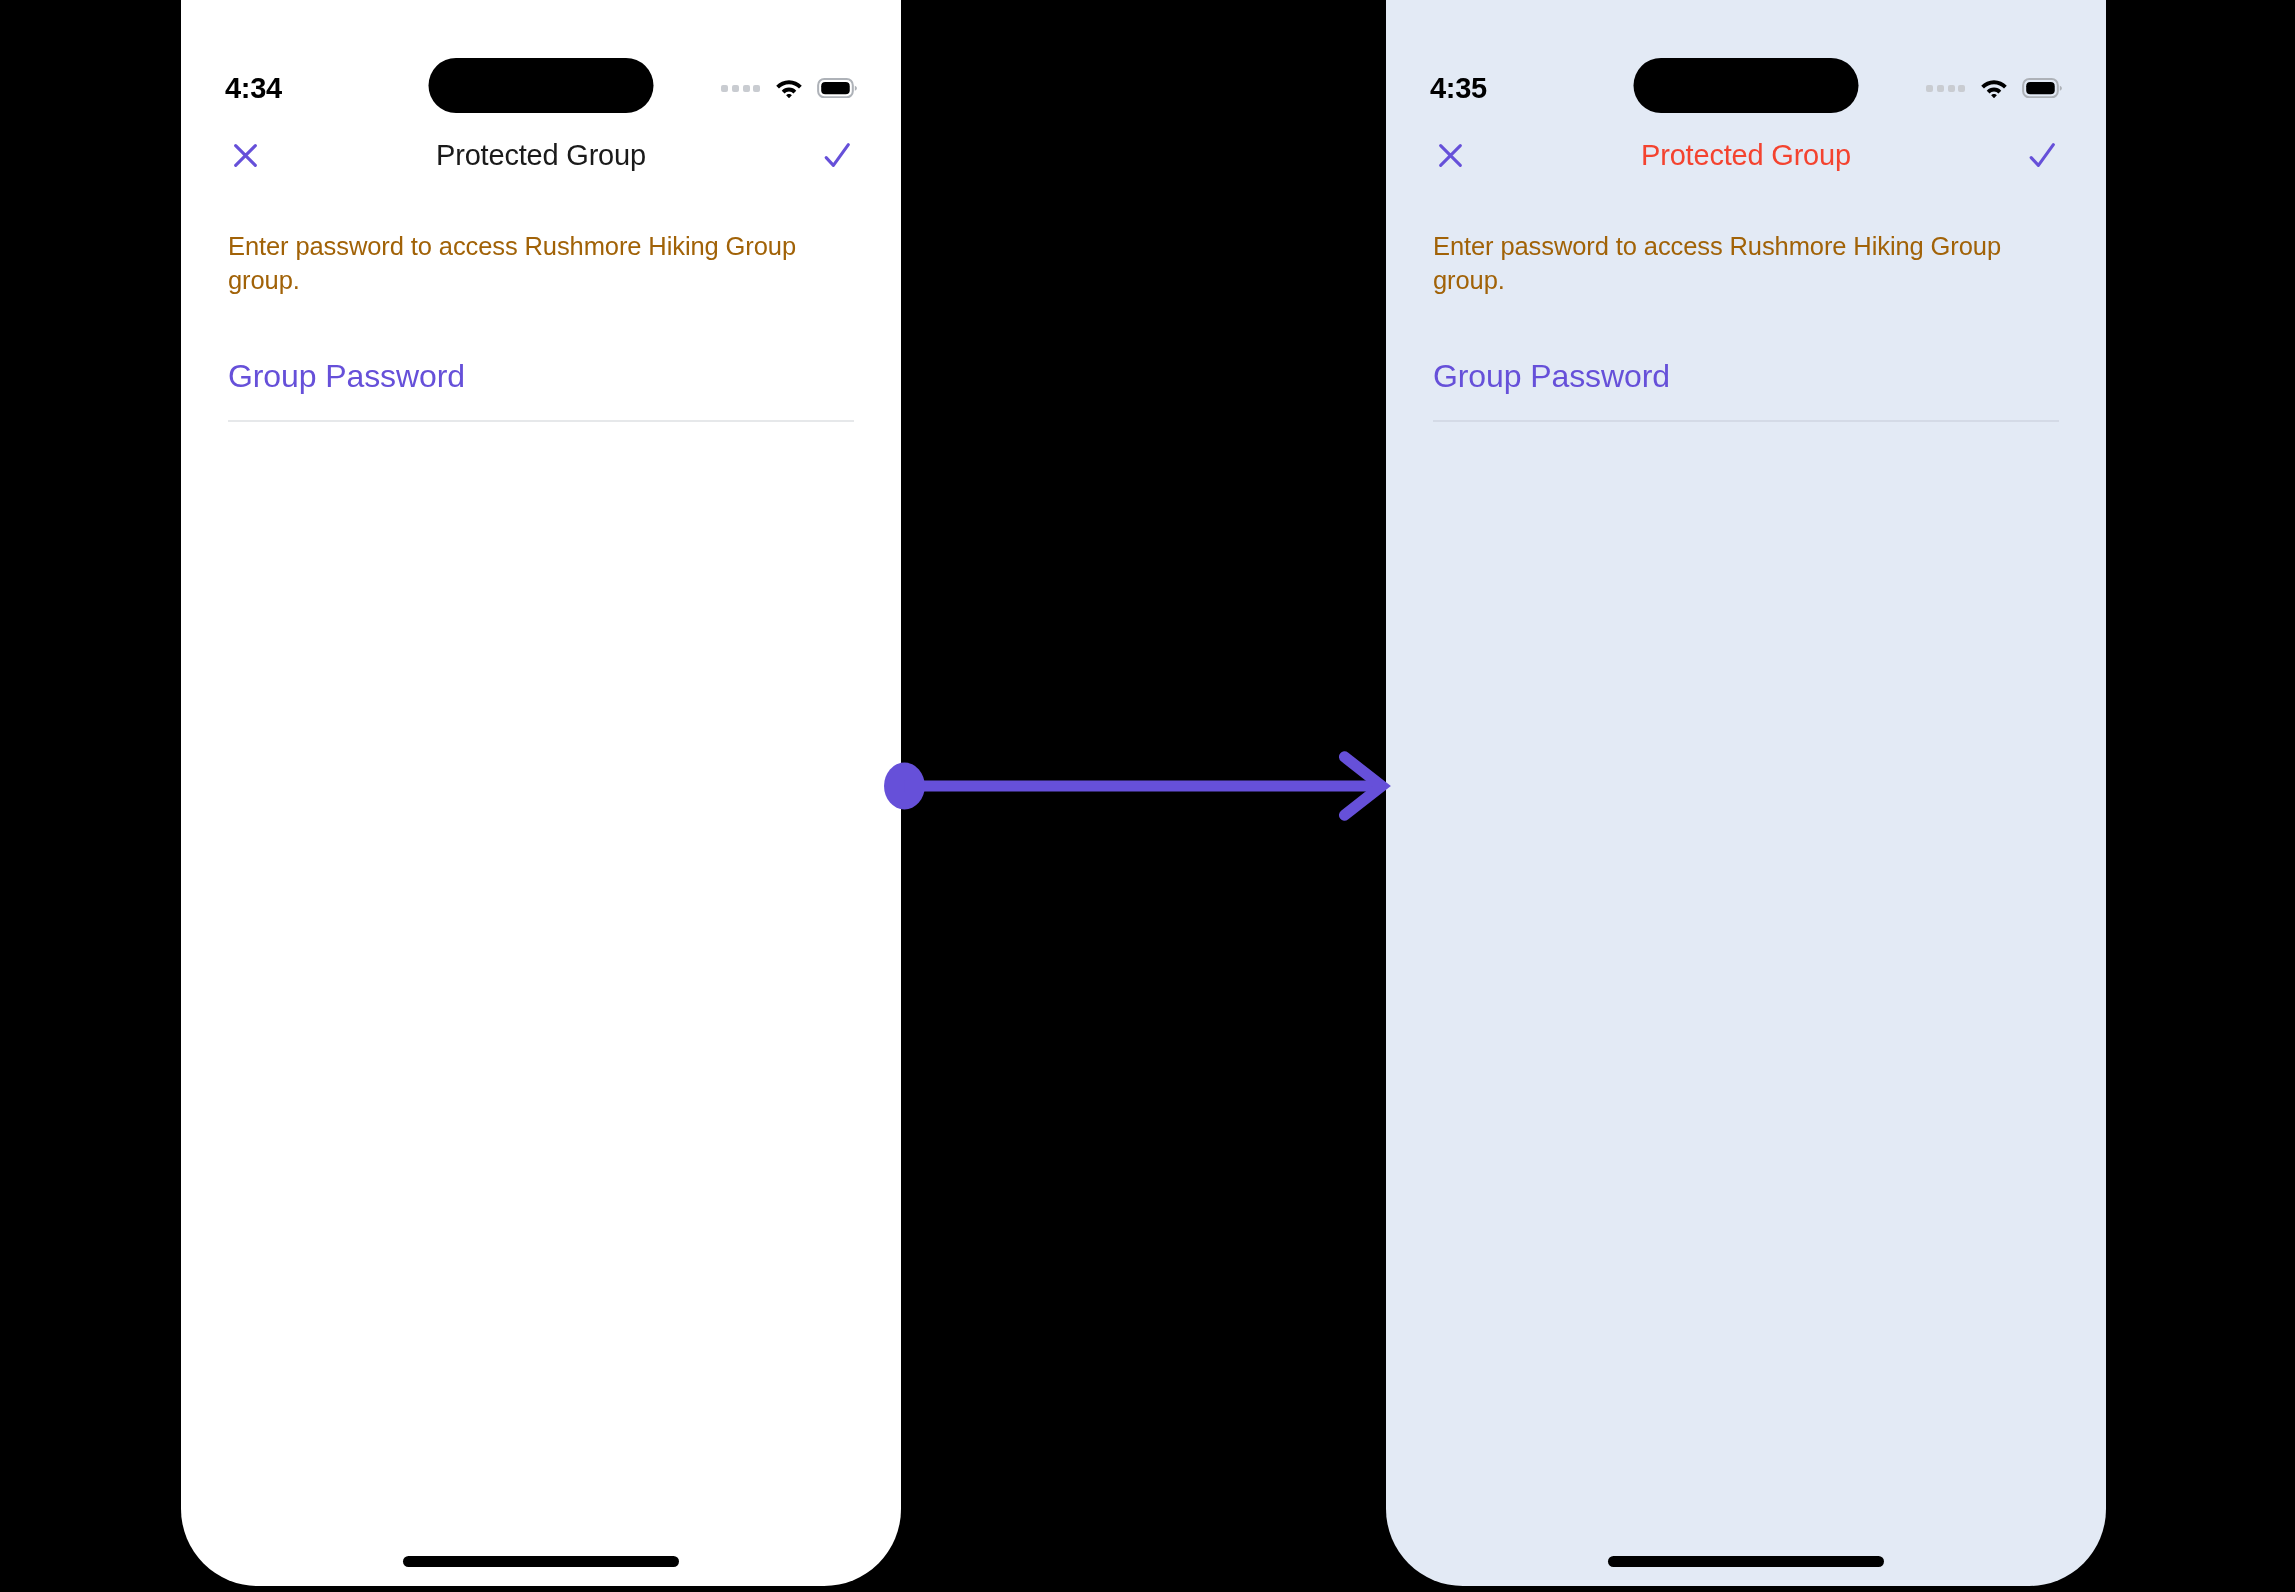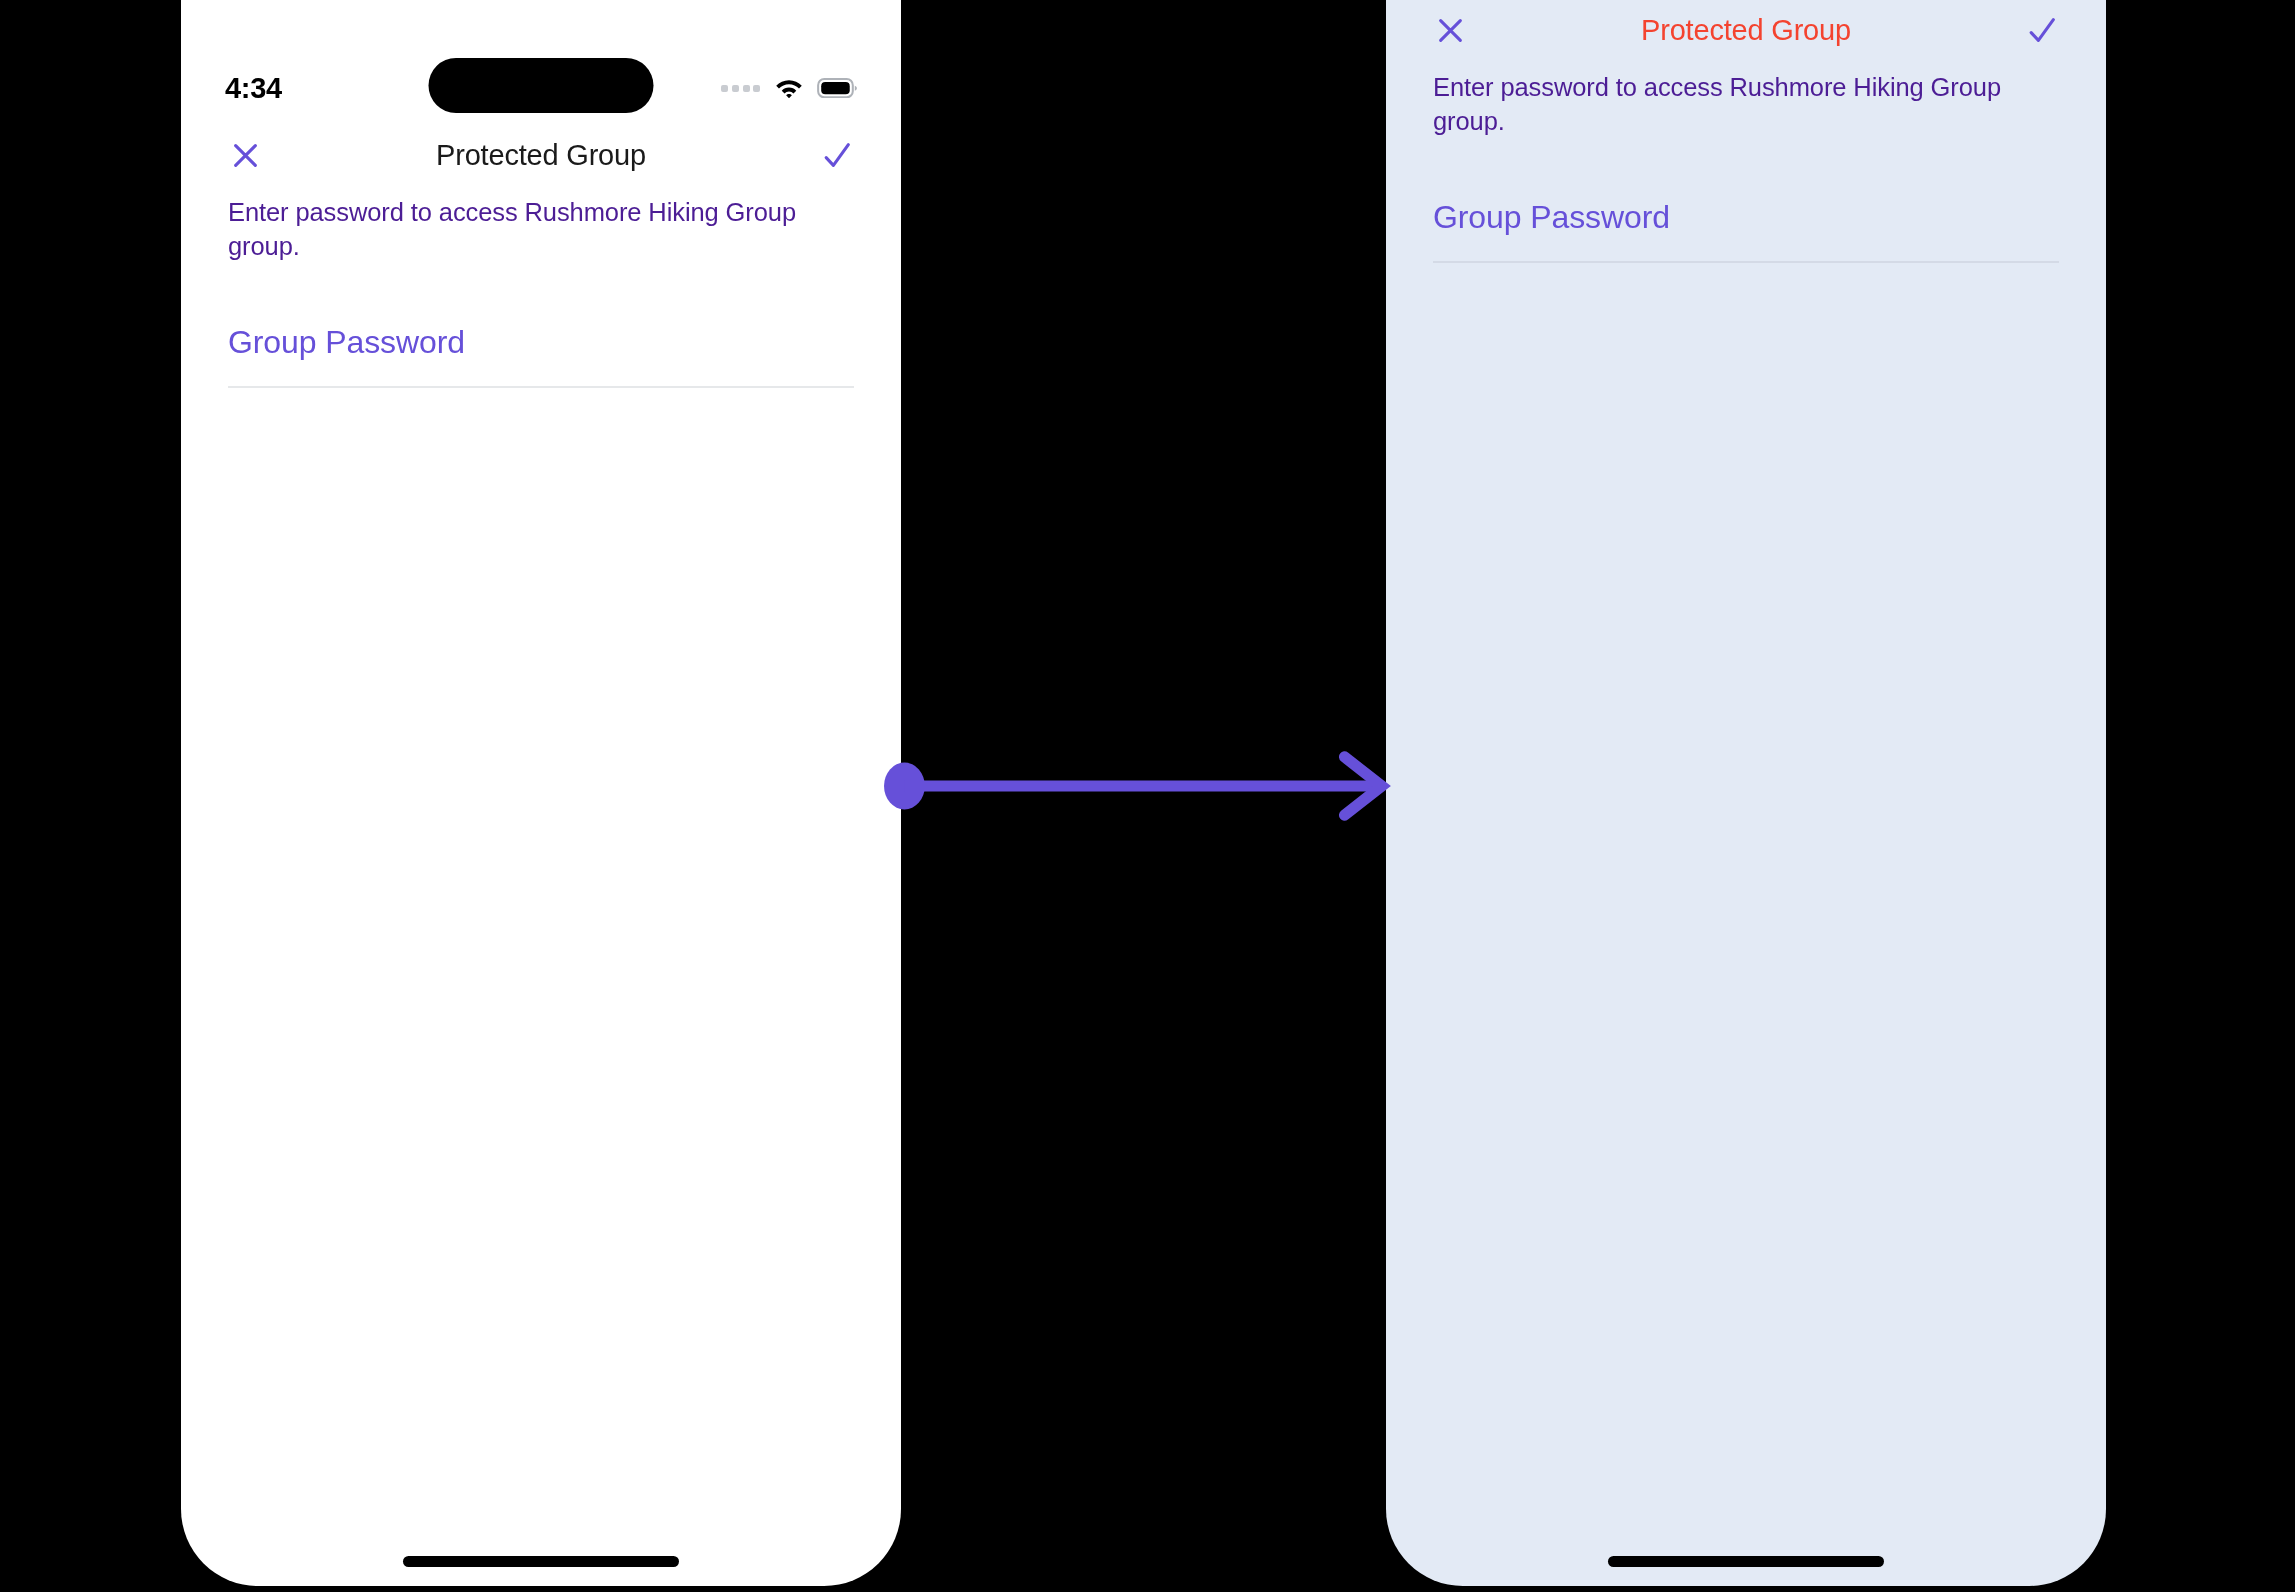--- a/index.html
+++ b/index.html
@@ -106,24 +106,24 @@
     width: 38px; height: 38px;
     display: flex; align-items: center; justify-content: center;
     cursor: pointer;
   }
   .icon-btn.right { margin-left: auto; }
   .icon-btn svg { display: block; }
 
   
   .content { padding: 0 47px; }
   .desc {
-    margin-top: 11px;
+    margin-top: 45px;
     font-size: 25.5px;
     line-height: 1.32;
-    color: #4c1d95;
+    color: #a16207;
     max-width: 607px;
     letter-spacing: -0.1px;
   }
   .field { margin-top: 61px; }
   .field-label {
     font-size: 32px;
     color: #6650D9;
     letter-spacing: -0.1px;
     display: block;
   }
@@ -211,20 +211,46 @@
         <span class="field-label">Group Password</span>
         <div class="field-underline"></div>
       </div>
     </div>
 
     <div class="home-indicator"></div>
   </div>
 
   <div class="phone phone-right">
 
+    <div class="status-bar">
+      <div class="status-time">4:35</div>
+      <div class="dynamic-island"></div>
+      <div class="status-right">
+        <span class="sig-dots">
+            <i></i>
+            <i></i>
+            <i></i>
+            <i></i>
+          </span>
+        <span>
+          <svg class="wifi-icon" viewBox="0 0 58 44" xmlns="http://www.w3.org/2000/svg">
+            <path d="M29 8.5C39 8.5 47.8 12.6 54 19l-5.4 5.6C43.5 19.4 36.7 16.3 29 16.3S14.5 19.4 9.4 24.6L4 19C10.2 12.6 19 8.5 29 8.5z" fill="#000"></path>
+            <path d="M29 22.6c5.6 0 10.6 2.3 14.2 6l-5.5 5.7c-2.2-2.3-5.3-3.8-8.7-3.8s-6.5 1.5-8.7 3.8l-5.5-5.7c3.6-3.7 8.6-6 14.2-6z" fill="#000"></path>
+            <path d="M29 35.3c2.2 0 4.2 0.9 5.6 2.4L29 43.5l-5.6-5.8c1.4-1.5 3.4-2.4 5.6-2.4z" fill="#000"></path>
+          </svg>
+        </span>
+        <span>
+          <svg class="battery-icon" viewBox="0 0 78 40" xmlns="http://www.w3.org/2000/svg">
+            <rect x="2" y="2" width="68" height="36" rx="12" fill="none" stroke="#AEB2B8" stroke-width="4"></rect>
+            <rect x="8" y="8" width="56" height="24" rx="8" fill="#000"></rect>
+            <path d="M74 15c2.4 1 4 3 4 5s-1.6 4-4 5z" fill="#AEB2B8"></path>
+          </svg>
+        </span>
+      </div>
+    </div>
 
     <div class="nav-bar">
       <div class="icon-btn">
         <svg width="29" height="29" viewBox="0 0 56 56" xmlns="http://www.w3.org/2000/svg">
           <path d="M9 9 L47 47 M47 9 L9 47" stroke="#6650D9" stroke-width="6" stroke-linecap="round"></path>
         </svg>
       </div>
       <div class="nav-title red">Protected Group</div>
       <div class="icon-btn right">
         <svg width="32" height="32" viewBox="0 0 62 62" xmlns="http://www.w3.org/2000/svg">

